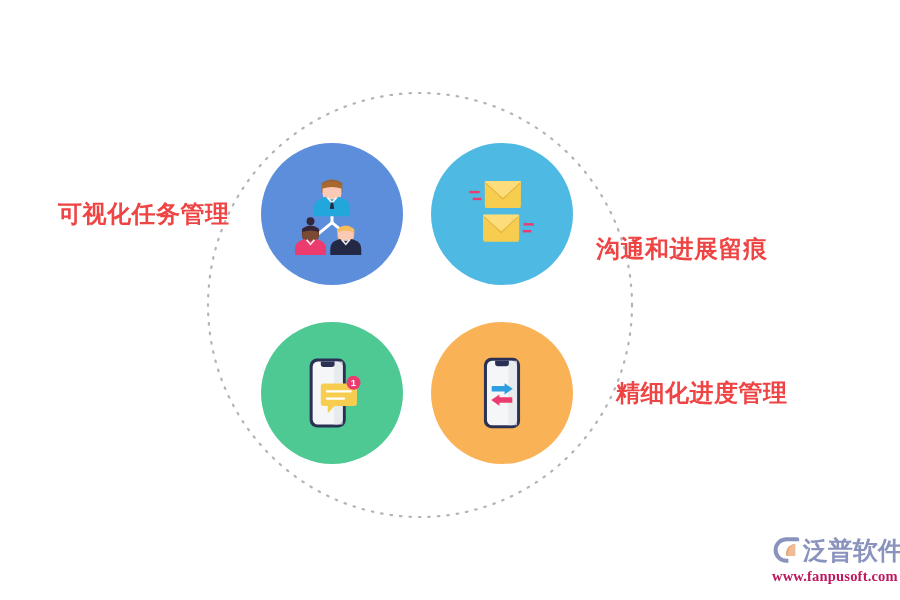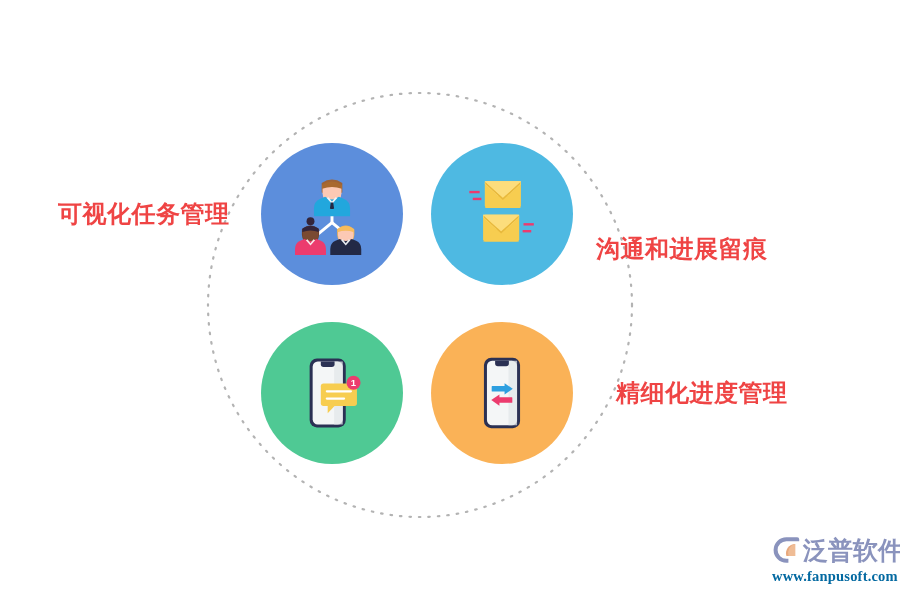--- a/index.html
+++ b/index.html
@@ -95,21 +95,21 @@
     color: #8a93bd;
     letter-spacing: 0px;
     line-height: 32px;
     margin-left: 1px;
     white-space: nowrap;
   }
   .logo-url {
     font-family: "Liberation Serif", "DejaVu Serif", serif;
     font-size: 14.5px;
     font-weight: 700;
-    color: #0369a1;
+    color: #be185d;
     letter-spacing: 0.2px;
     line-height: 16px;
     margin-top: 0px;
     margin-left: 2px;
     white-space: nowrap;
   }
 </style>
 </head>
 <body>
 

